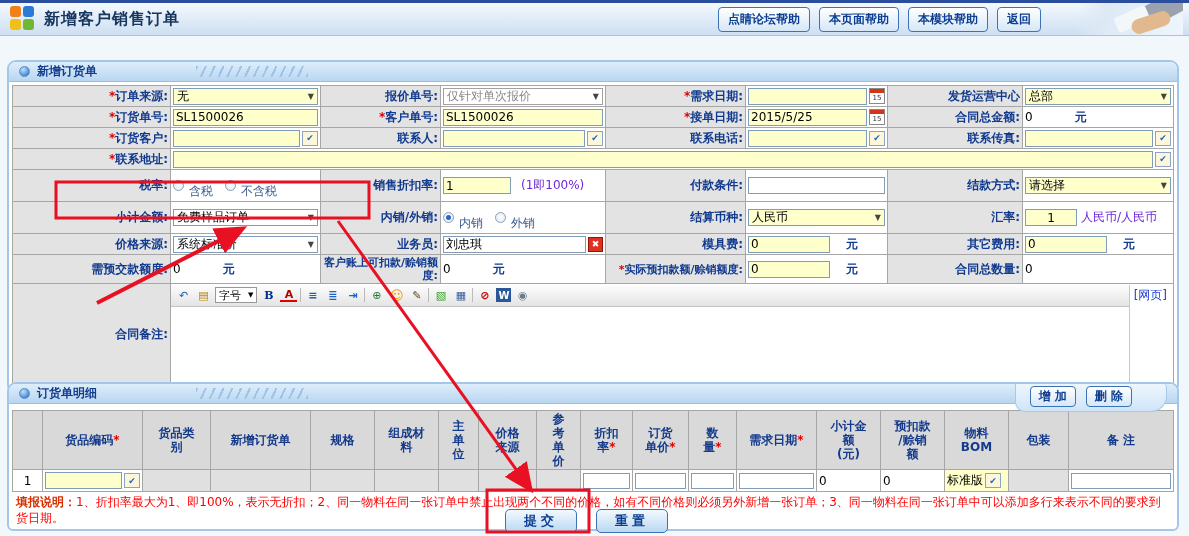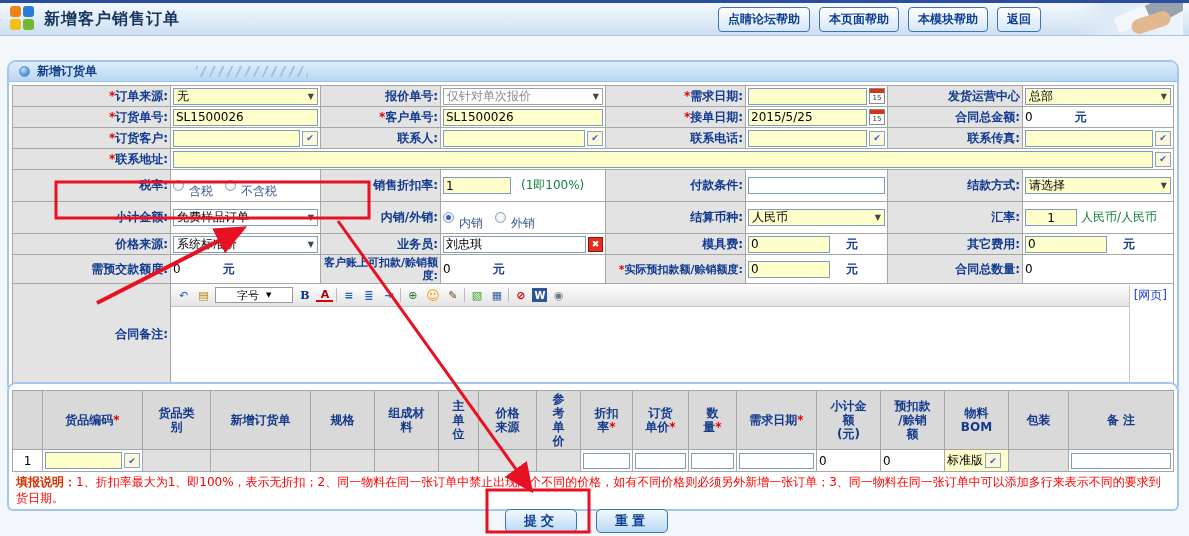--- a/index.html
+++ b/index.html
@@ -49,42 +49,42 @@
     font-family:"DejaVu Sans","Liberation Sans",sans-serif; }
   .inp.w { background:#fff; }
   .inp.small { flex:0 0 52px; text-align:center; }
   .sel { flex:1; min-width:0; height:17px; background:#ffffcc; border:1px solid #7f9db9;
     display:flex; align-items:center; justify-content:space-between; padding:0 3px; cursor:pointer; }
   .sel.w { background:#fff; }
   .sel.dis { background:#fff; color:#888; border-color:#a0a0a0; }
   .sel .arr { font-size:8px; color:#444; margin-left:4px; }
   .unit { color:#113a8f; font-weight:bold; margin-left:42px; }
   .val { color:#000; }
-  .hint { color:#15803d; margin-left:8px; }
+  .hint { color:#6d28d9; margin-left:8px; }
   .cal { width:16px; height:16px; border:1px solid #8a8a8a; background:#fff; display:flex; flex-direction:column; align-items:center; cursor:pointer; flex:0 0 16px; }
   .cal b { display:block; width:100%; height:4px; background:#d43418; }
   .cal i { font-style:normal; font-size:7px; line-height:10px; color:#333; }
   .lk { width:16px; height:15px; background:#fdf6d8; border:1px solid #8aa4c8; color:#1c64c8;
     font-size:9px; font-weight:bold; display:flex; align-items:center; justify-content:center; cursor:pointer; flex:0 0 16px; }
   .xi { width:15px; height:15px; background:#e03020; border:1px solid #941408; color:#fff;
     font-size:9px; font-weight:bold; display:flex; align-items:center; justify-content:center; cursor:pointer; flex:0 0 15px; }
   .rd { width:11px; height:11px; border-radius:50%; border:1px solid #8aa0b8;
     background:radial-gradient(#ffffff,#dfe7ef); display:inline-block; position:relative; cursor:pointer; flex:0 0 11px; }
   .rd.on::after { content:""; position:absolute; left:2px; top:2px; width:5px; height:5px; border-radius:50%; background:#2a66c8; }
   .rlab { color:#3c5a8c; margin:12px 10px 0 3px; }
 
   
   .remark-cell { padding:0 !important; }
   .remark-wrap { display:flex; align-items:flex-start; }
   .editor { flex:1; border-right:1px solid #c8c8c8; }
   .tb { display:flex; align-items:center; gap:3px; background:linear-gradient(#fdfdfd,#e4e4e4);
     border-bottom:1px solid #c4c4c4; padding:2px 4px; height:22px; }
   .tbi { width:17px; height:16px; display:flex; align-items:center; justify-content:center; font-size:11px; cursor:pointer; }
   .sep { width:1px; height:14px; background:#bbb; }
-  .tbsel { border:1px solid #999; background:#fff; font-size:11px; padding:0 21px; display:flex; gap:7px; align-items:center; height:16px; cursor:pointer; }
+  .tbsel { border:1px solid #999; background:#fff; font-size:11px; padding:0 3px; display:flex; gap:7px; align-items:center; height:16px; cursor:pointer; }
   .tbsel .arr { font-size:7px; }
   .i-undo{color:#1b62c4;} .i-paste{color:#b8860b;} .i-bold{color:#00308c;font-weight:bold;font-family:"DejaVu Serif",serif;}
   .i-color{color:#b00000;border-bottom:2px solid #e00000;height:13px;font-weight:bold;}
   .i-align,.i-list,.i-indent{color:#1b62c4;font-weight:bold;}
   .i-link{color:#1f7a2a;} .i-smiley{color:#f59a00;font-size:13px;} .i-edit{color:#6a4a20;}
   .i-image{color:#3aa32a;} .i-save{color:#3a5fa0;} .i-block{color:#d00000;font-weight:bold;}
   .i-word{background:#2b579a;color:#fff;font-weight:bold;font-size:10px;width:15px;height:14px;}
   .i-eye{color:#6a7a88;}
   .ed-body { height:78px; background:#fff; }
   .webpage { color:#1c3fd4; padding:2px 6px 0 4px; white-space:nowrap; cursor:pointer; }
@@ -413,20 +413,29 @@
             <span class="webpage">[网页]</span>
           </div>
         </td>
       </tr>
     </tbody>
       </table>
   </div>
 </div>
 
 <div class="panel" style="top:382px;">
+  <div class="panel-head">
+    <span class="bullet"></span>
+    <span class="sect-title">订货单明细</span>
+    <span class="stripes"></span>
+    <span class="tabright">
+      <button class="abtn">增 加</button>
+      <button class="abtn">删 除</button>
+    </span>
+  </div>
   <div class="panel-body" style="padding:4px 3px 0 3px;">
     <table class="grid">
       <colgroup>
           <col style="width:30px">
           <col style="width:100px">
           <col style="width:68px">
           <col style="width:100px">
           <col style="width:64px">
           <col style="width:64px">
           <col style="width:40px">

